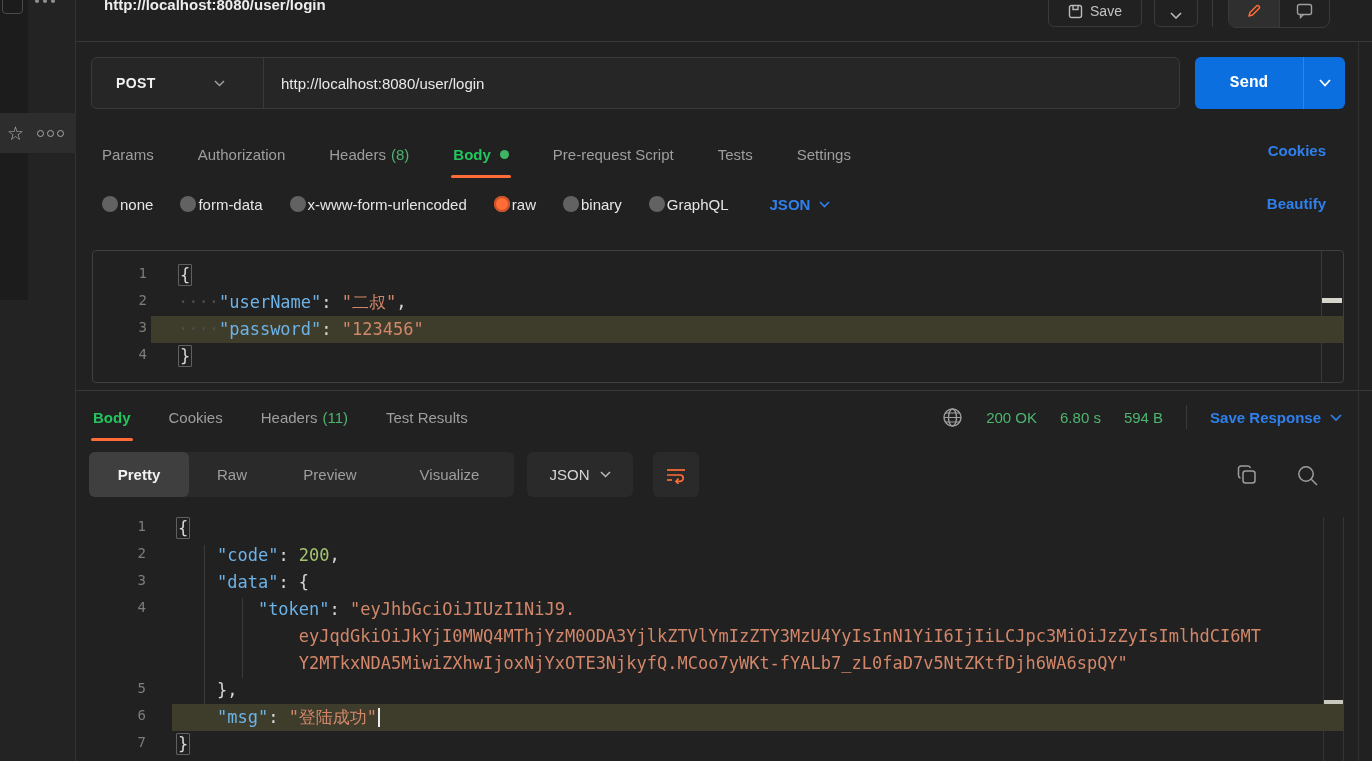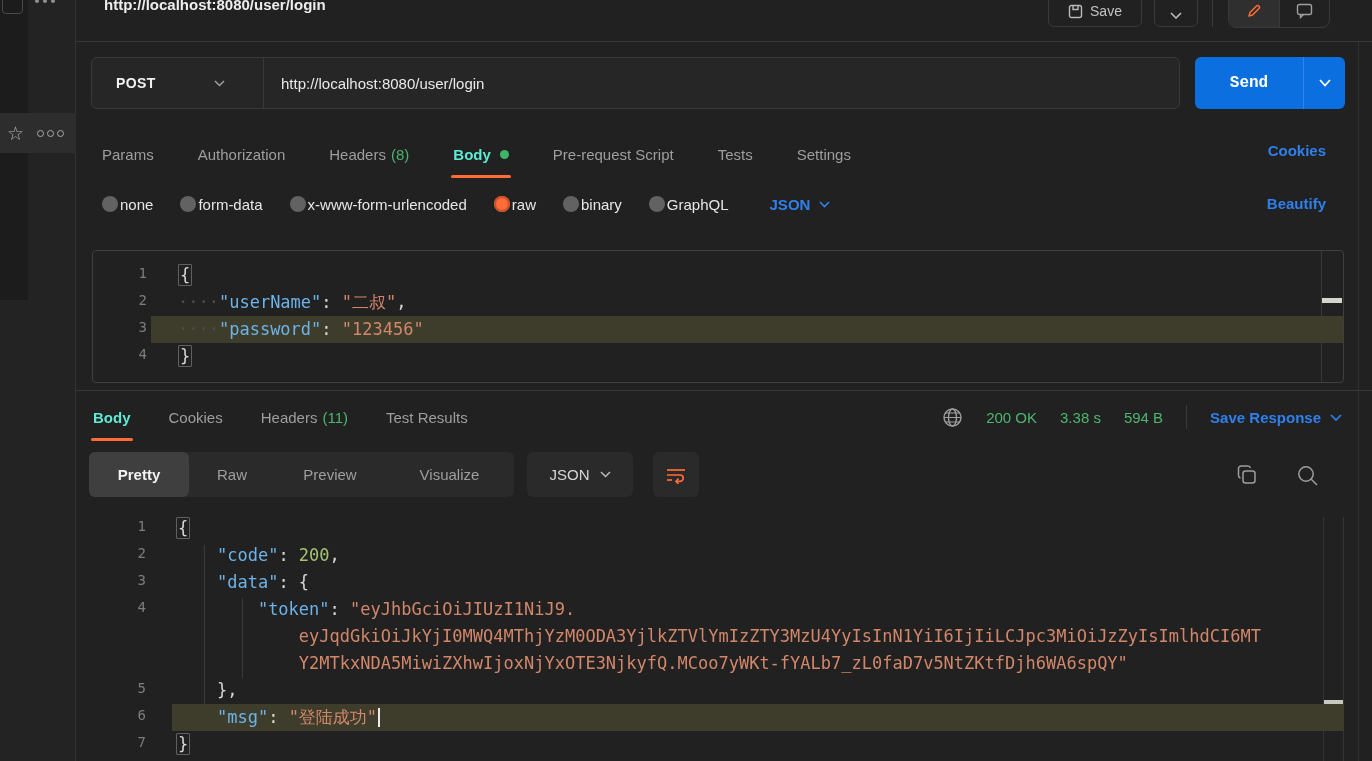--- a/index.html
+++ b/index.html
@@ -43,21 +43,21 @@
   .url-text { margin-left:17px; font-size:15px; color:#e9e9e9; }
   .send-btn { position:absolute; left:1119px; top:57px; width:150px; height:52px; background:#0b6fe0; border-radius:6px;
               display:flex; align-items:center; color:#fff; }
   .send-label { width:108px; text-align:center; font-size:16px; font-weight:bold;font-family:Liberation Mono, monospace; }
   .send-div { width:1px; height:52px; background:#2a86ec; }
   .send-caret { flex:1; display:flex; justify-content:center; }
 
   
   .req-tabs { position:absolute; left:26px; top:130px; height:48px; display:flex; gap:44px; align-items:center; font-size:15px; color:#9e9e9e; }
   .rtab { position:relative; height:48px; display:flex; align-items:center; cursor:default; }
-  .rtab.active { color:#5eead4; font-weight:bold; }
+  .rtab.active { color:#22c55e; font-weight:bold; }
   .rtab.active::after { content:""; position:absolute; left:-2px; right:-2px; bottom:0; height:3px; background:#ff6c37; border-radius:2px; }
   .count-green { color:#4db56f; margin-left:5px; }
   .body-dot { width:9px; height:9px; border-radius:50%; background:#3db564; margin-left:9px; }
   .link-blue { color:#2f80ed; font-weight:bold; font-size:15px; }
 
   
   .modes { position:absolute; left:26px; top:188px; height:32px; display:flex; gap:27px; align-items:center; font-size:15px; color:#e6e6e6; }
   .mode { display:flex; align-items:center; gap:2px; }
   .radio { width:16px; height:16px; border-radius:50%; background:#626262; }
   .radio.sel { background:#ff6c37; box-shadow:inset 0 0 0 2px #c9532a; }
@@ -288,21 +288,21 @@
           <span>Test Results</span>
         </div>
     </div>
     <div class="resp-right">
       <svg width="21" height="21" viewBox="0 0 21 21">
         <circle cx="10.5" cy="10.5" r="8.5" fill="none" stroke="#9e9e9e" stroke-width="1.4"></circle>
         <ellipse cx="10.5" cy="10.5" rx="4" ry="8.5" fill="none" stroke="#9e9e9e" stroke-width="1.4"></ellipse>
         <path d="M2 10.5 h17 M3.5 6 h14 M3.5 15 h14" stroke="#9e9e9e" stroke-width="1.2" fill="none"></path>
       </svg>
       <span class="green">200 OK</span>
-      <span class="green">3.38 s</span>
+      <span class="green">6.80 s</span>
       <span class="green">594 B</span>
       <span class="meta-sep"></span>
       <span class="save-resp link-blue">
         <span>Save Response</span>
         <svg width="12" height="7" viewBox="0 0 12 7">
           <path d="M1 1 L6 6 L11 1" fill="none" stroke="#2f80ed" stroke-width="1.7"></path>
         </svg>
       </span>
     </div>
 

